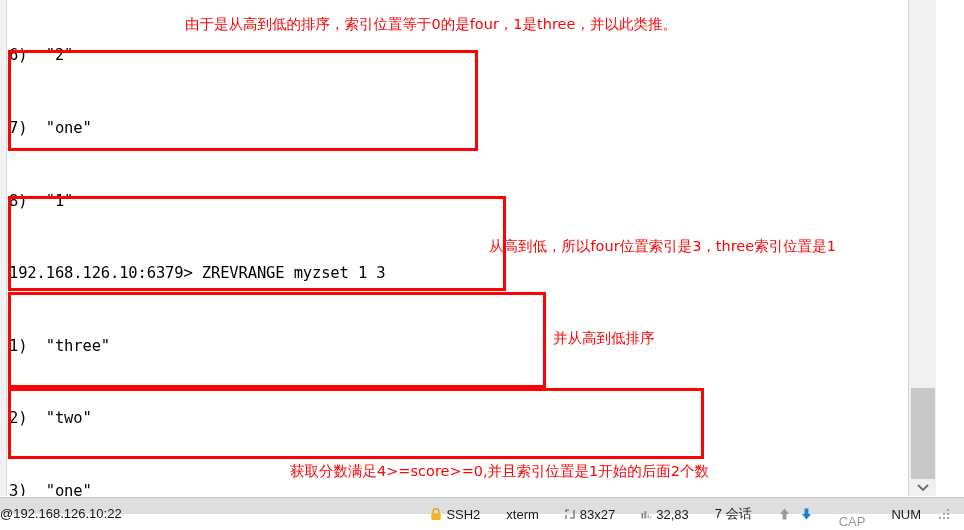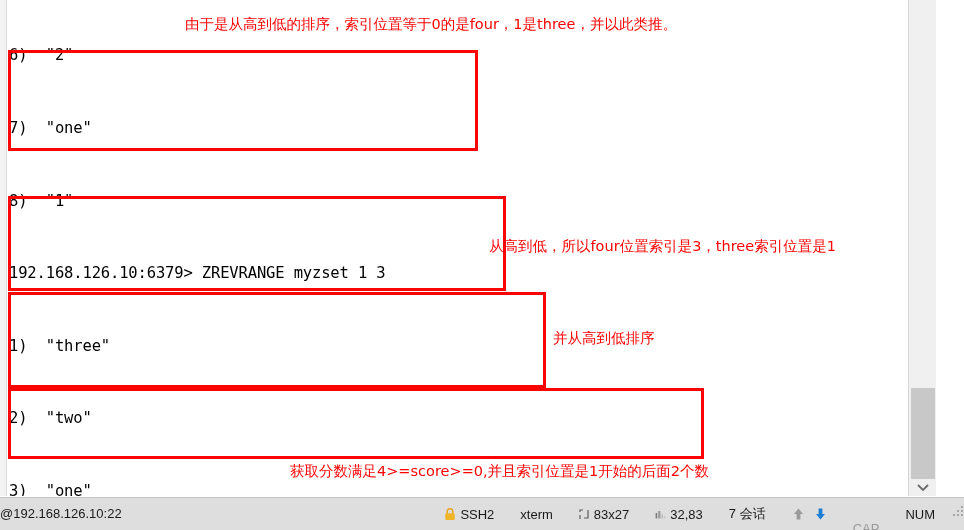--- a/index.html
+++ b/index.html
@@ -111,41 +111,41 @@
     justify-content: center;
   }
   #vscroll-down svg { display: block; }
 
   
   #statusbar {
     position: absolute;
     left: 0;
     top: 497px;
     width: 964px;
-    height: 33px;
+    height: 17px;
     background: #dedede;
     border-top: 1px solid #c4c4c4;
     box-sizing: border-box;
     font-family: "Liberation Sans", "DejaVu Sans", sans-serif;
     font-size: 13px;
     color: #1a1a1a;
   }
   #status-left {
     position: absolute;
     left: 0px;
     top: 8px;
     white-space: pre;
     overflow: hidden;
   }
   #status-right {
     position: absolute;
-    right: 0;
+    right: 14px;
     top: 7px;
     display: flex;
-    align-items: flex-start;
+    align-items: center;
     gap: 0px;
     height: 18px;
   }
   .sb-cell {
     display: flex;
     align-items: center;
     gap: 4px;
     padding: 0 13px;
     height: 18px;
     white-space: pre;

